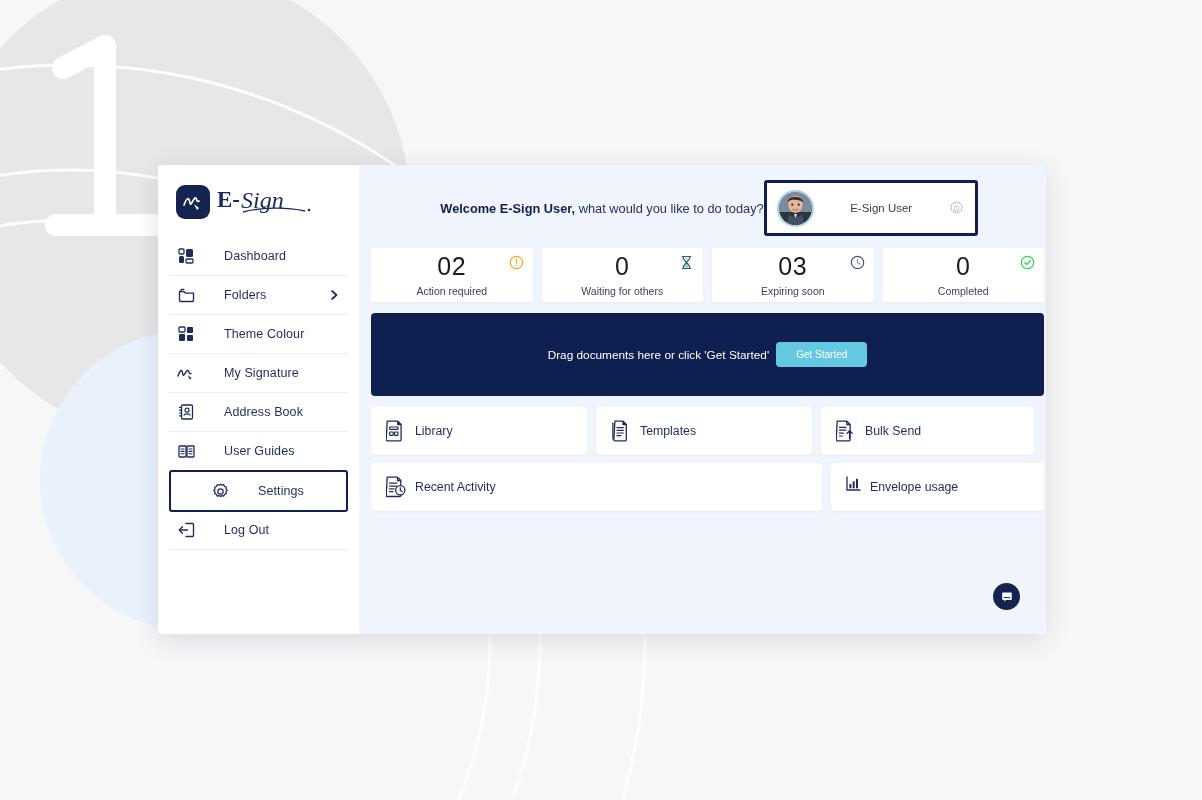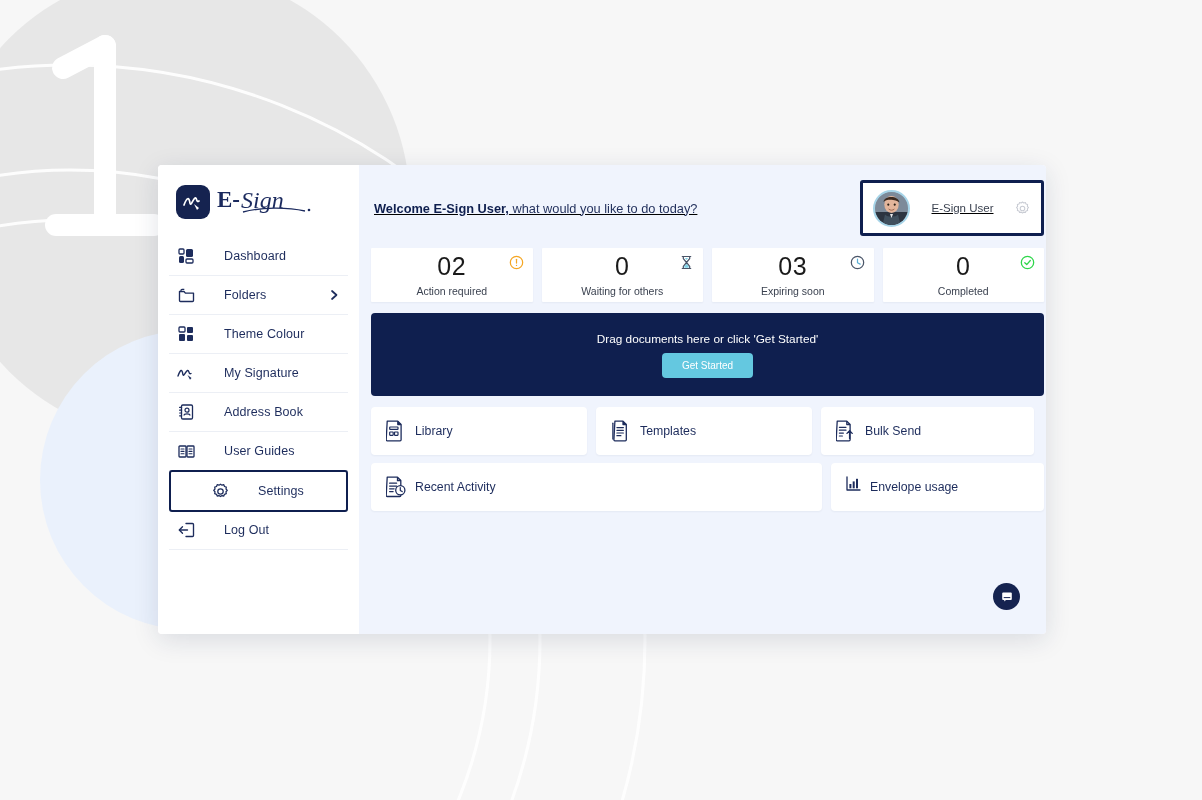--- a/index.html
+++ b/index.html
@@ -102,33 +102,32 @@
     background: #f0f4fd;
     padding: 14px 12px 12px 12px;
     display: flex;
     flex-direction: column;
     gap: 11px;
   }
 
   .welcome-row {
     display: flex;
     align-items: center;
-    justify-content: space-between;
+    justify-content: center;
     padding: 0 0 0 3px;
     height: 58px;
-    text-decoration: underline;
   }
   .welcome-text {
     font-size: 12.8px;
     color: #24325e;
   }
   .welcome-text b { color: #0f1f4f; font-weight: bold; }
 
   .user-card {
-    width: 184px; height: 56px;
+    width: 214px; height: 56px;
     background: #fff;
     border: 3px solid #0f1f4f;
     border-radius: 3px;
     display: flex;
     align-items: center;
     padding: 0 10px;
     gap: 8px;
   }
   .avatar {
     width: 37px; height: 37px;
@@ -178,21 +177,21 @@
     width: 15px; height: 15px;
     display: flex;
   }
 
   
   .banner {
     background: #0f1f4f;
     border-radius: 4px;
     height: 83px;
     display: flex;
-    flex-direction: column;
+    flex-direction: row;
     align-items: center;
     justify-content: center;
     gap: 7px;
   }
   .banner-text { color: #ffffff; font-size: 11.8px; }
   .banner-btn {
     background: #64c8e0;
     color: #ffffff;
     border: none;
     border-radius: 4px;

